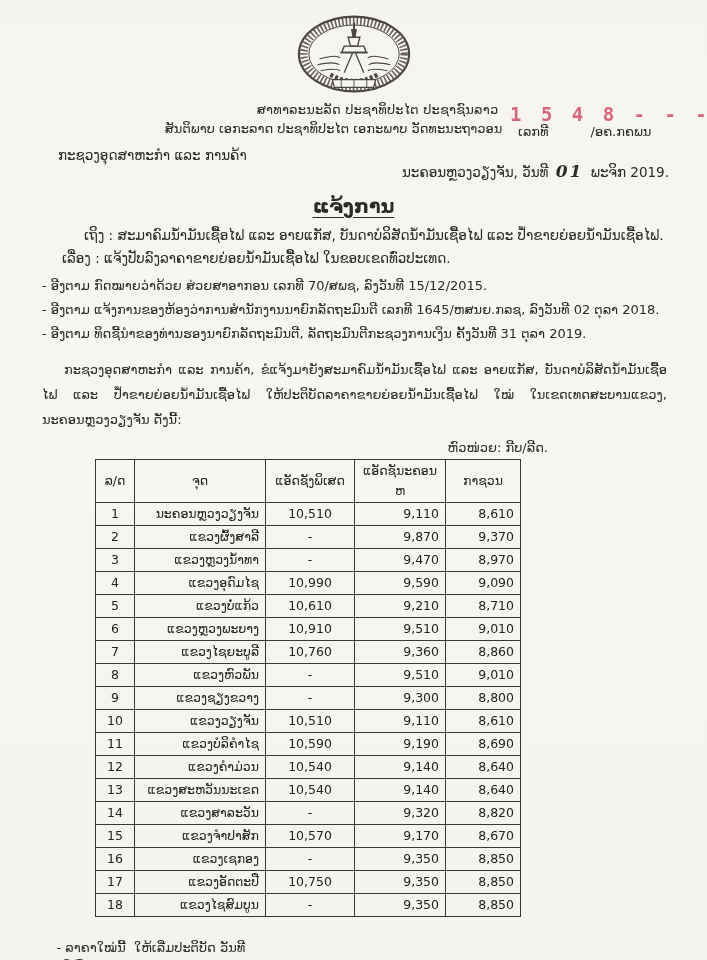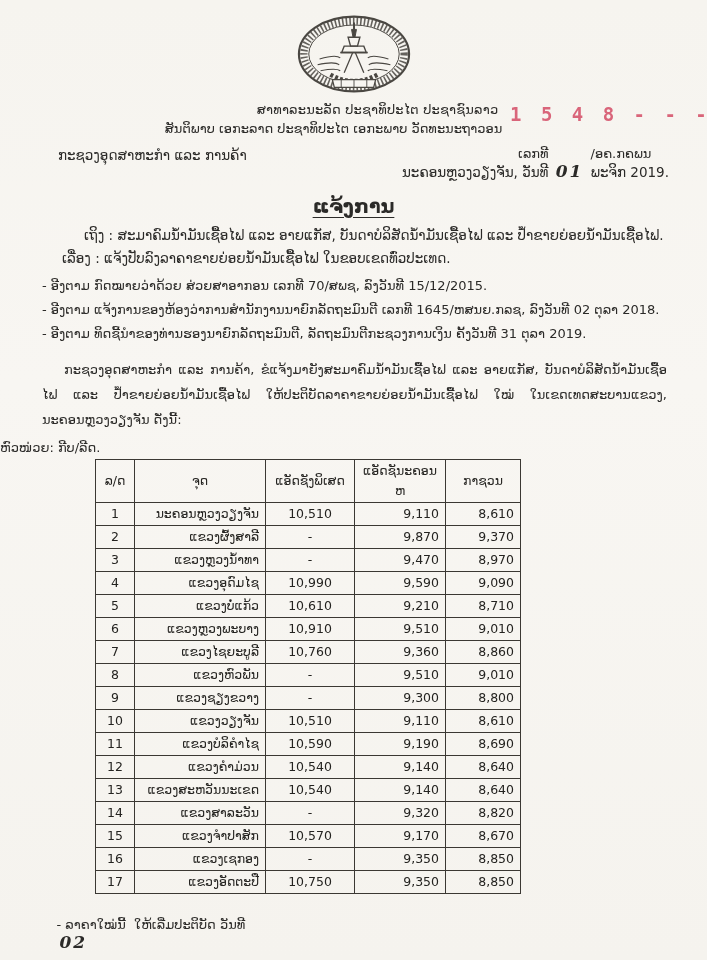--- a/index.html
+++ b/index.html
@@ -18,21 +18,21 @@
   .emblem-wrap { padding-top:13px; text-align:center; }
   .country-line { text-align:center; font-size:13px; margin-top:3px; letter-spacing:.2px;padding-left:48px; }
   .motto-line   { text-align:center; font-size:13px; margin-top:4px; margin-left:-40px; }
   .ministry-line{ margin:11px 0 0 58px; font-size:13.5px; }
   .stamp {
     position:absolute; top:103px; left:510px;
     color:#d6566e; font-family:"DejaVu Sans Mono","Liberation Mono",monospace;
     font-size:19px; letter-spacing:4px; white-space:nowrap; font-weight:bold;
     opacity:.9;
   }
-  .ref-line { position:absolute; top:146px; left:518px; font-size:13px; }
+  .ref-line { position:absolute; top:124px; left:518px; font-size:13px; }
   .ref-line .gap { display:inline-block; width:42px; }
   .place-date { position:absolute; top:161px; left:0; width:648px; text-align:right; font-size:13.5px;padding-left:21px; }
   .handwritten {
     font-family:"DejaVu Serif","Liberation Serif",serif;
     font-style:italic; font-size:17px; letter-spacing:2px; font-weight:bold;
     padding:0 3px;
   }
   
   .doc-title {
     margin-top:32px; text-align:center;
@@ -42,21 +42,21 @@
   .to-line      { margin:10px 0 0 84px;  font-size:13.5px; }
   .subject-line { margin:7px  0 0 62px;  font-size:13.5px; }
   .label { font-weight:normal; }
   .refs { margin:12px 0 16px 42px; padding:0; list-style:none; font-size:13px; }
   .refs li { margin-bottom:9px; }
   .body-par {
     margin:14px 40px 0 42px;
     font-size:13px; line-height:25px;
     text-indent:22px; text-align:justify;
   }
-  .unit-note { margin-top:8px; width:548px; text-align:left; font-size:13px; }
+  .unit-note { margin-top:8px; width:548px; text-align:right; font-size:13px; }
   
   table.price-table {
     margin:4px 0 0 95px;
     border-collapse:collapse;
     font-size:12.5px;
     color:#242320;
   }
   .price-table th, .price-table td {
     border:1.6px solid #3b3833;
     padding:1px 6px;
@@ -271,20 +271,27 @@
       <td class="c-reg">9,350</td>
       <td class="c-die">8,850</td>
     </tr>
         <tr>
       <td class="c-no">17</td>
       <td class="c-place">ແຂວງອັດຕະປື</td>
       <td class="c-sup">10,750</td>
       <td class="c-reg">9,350</td>
       <td class="c-die">8,850</td>
     </tr>
+        <tr>
+      <td class="c-no">18</td>
+      <td class="c-place">ແຂວງໄຊສົມບູນ</td>
+      <td class="c-sup">-</td>
+      <td class="c-reg">9,350</td>
+      <td class="c-die">8,850</td>
+    </tr>
       </tbody>
   </table>
 
   <div class="note note1">
     <span>- ລາຄາໃໝ່ນີ້  ໃຫ້ເລີ່ມປະຕິບັດ ວັນທີ</span>
     <span class="handwritten">02</span>
     
   </div>
 
 </div>

